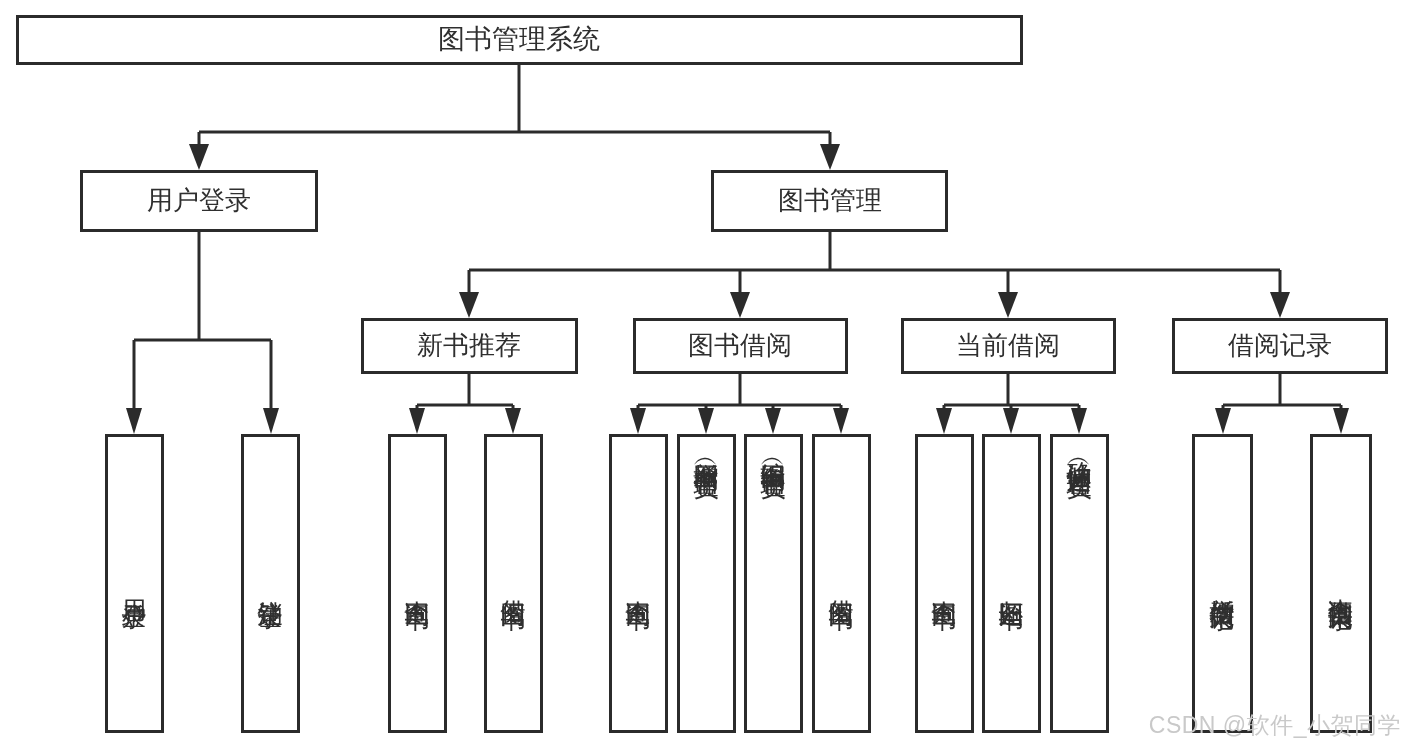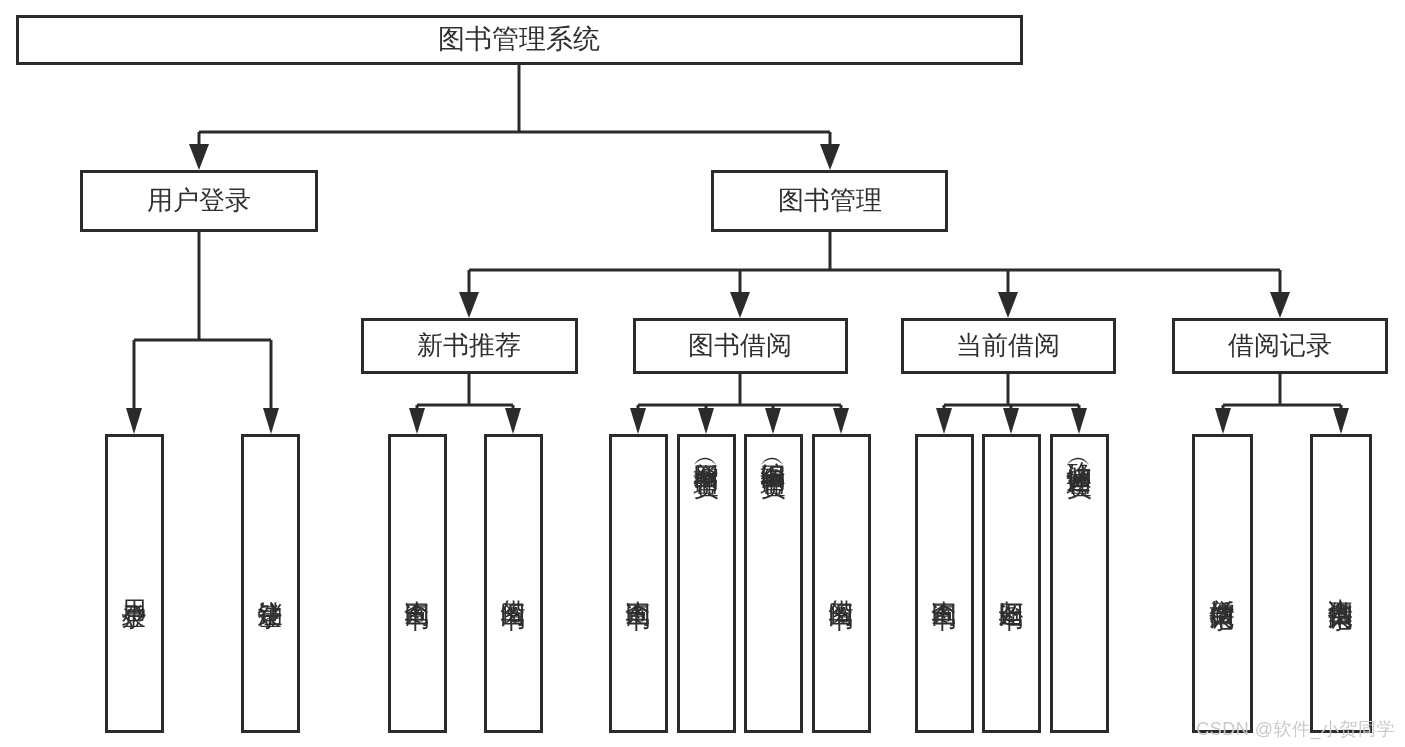--- a/index.html
+++ b/index.html
@@ -65,24 +65,24 @@
     font-family: "Liberation Sans", "DejaVu Sans", sans-serif;
     font-size: 25px;
     line-height: 1.12;
     letter-spacing: 2px;
     color: #2f2f2f;
     white-space: nowrap;
     text-align: center;
   }
   .watermark {
     position: absolute;
-    right: 10px;
+    right: 4px;
     bottom: 6px;
     font-family: "Liberation Sans", "DejaVu Sans", sans-serif;
-    font-size: 18px;
+    font-size: 23px;
     color: #c9c9c9;
     letter-spacing: 0.5px;
     white-space: nowrap;
     user-select: none;
   }
 </style>
 </head>
 <body>
 
 <div id="diagram-root">

